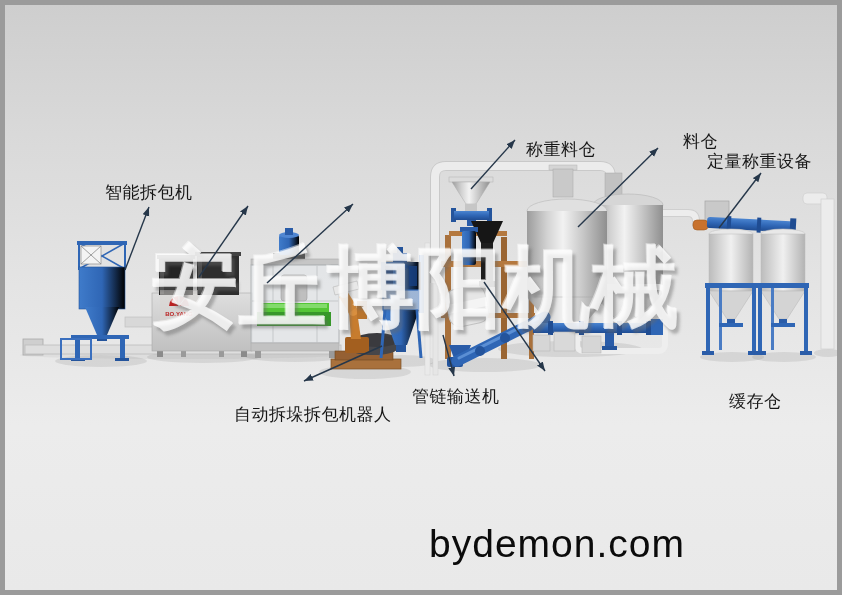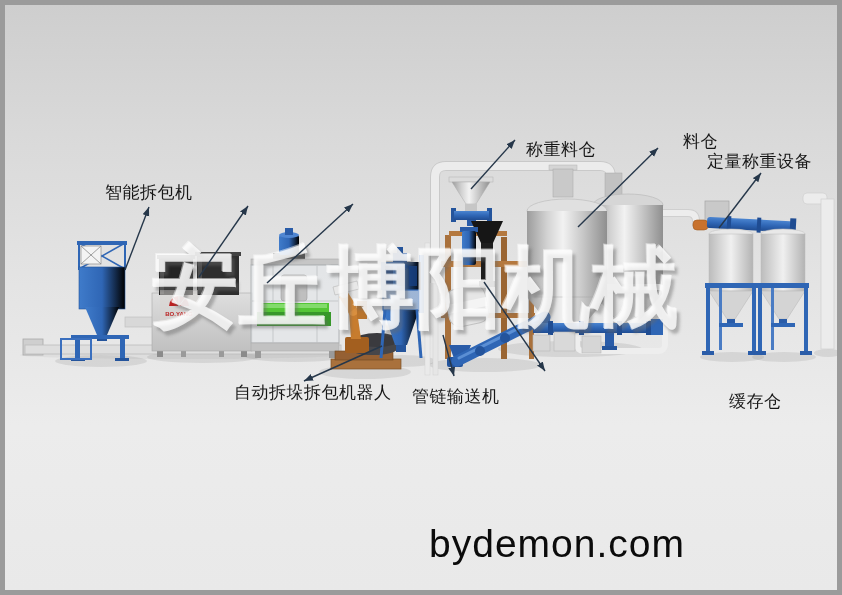--- a/index.html
+++ b/index.html
@@ -310,18 +310,18 @@
       <line x1="377" y1="341" x2="299" y2="376" marker-end="url(#ah)"></line>
       <line x1="438" y1="330" x2="449" y2="371" marker-end="url(#ah)"></line>
       <line x1="479" y1="277" x2="540" y2="366" marker-end="url(#ah)"></line>
     </g>
   </svg>
 
   <div class="lbl" style="left:100px;top:176px">智能拆包机</div>
   <div class="lbl" style="left:521px;top:133px">称重料仓</div>
   <div class="lbl" style="left:678px;top:125px">料仓</div>
   <div class="lbl" style="left:702px;top:145px">定量称重设备</div>
-  <div class="lbl" style="left:229px;top:376px">自动拆垛拆包机器人</div>
+  <div class="lbl" style="left:229px;top:398px">自动拆垛拆包机器人</div>
   <div class="lbl" style="left:407px;top:380px">管链输送机</div>
   <div class="lbl" style="left:724px;top:385px">缓存仓</div>
 
   <div class="website">bydemon.com</div>
 </div>
 
 </body></html>

